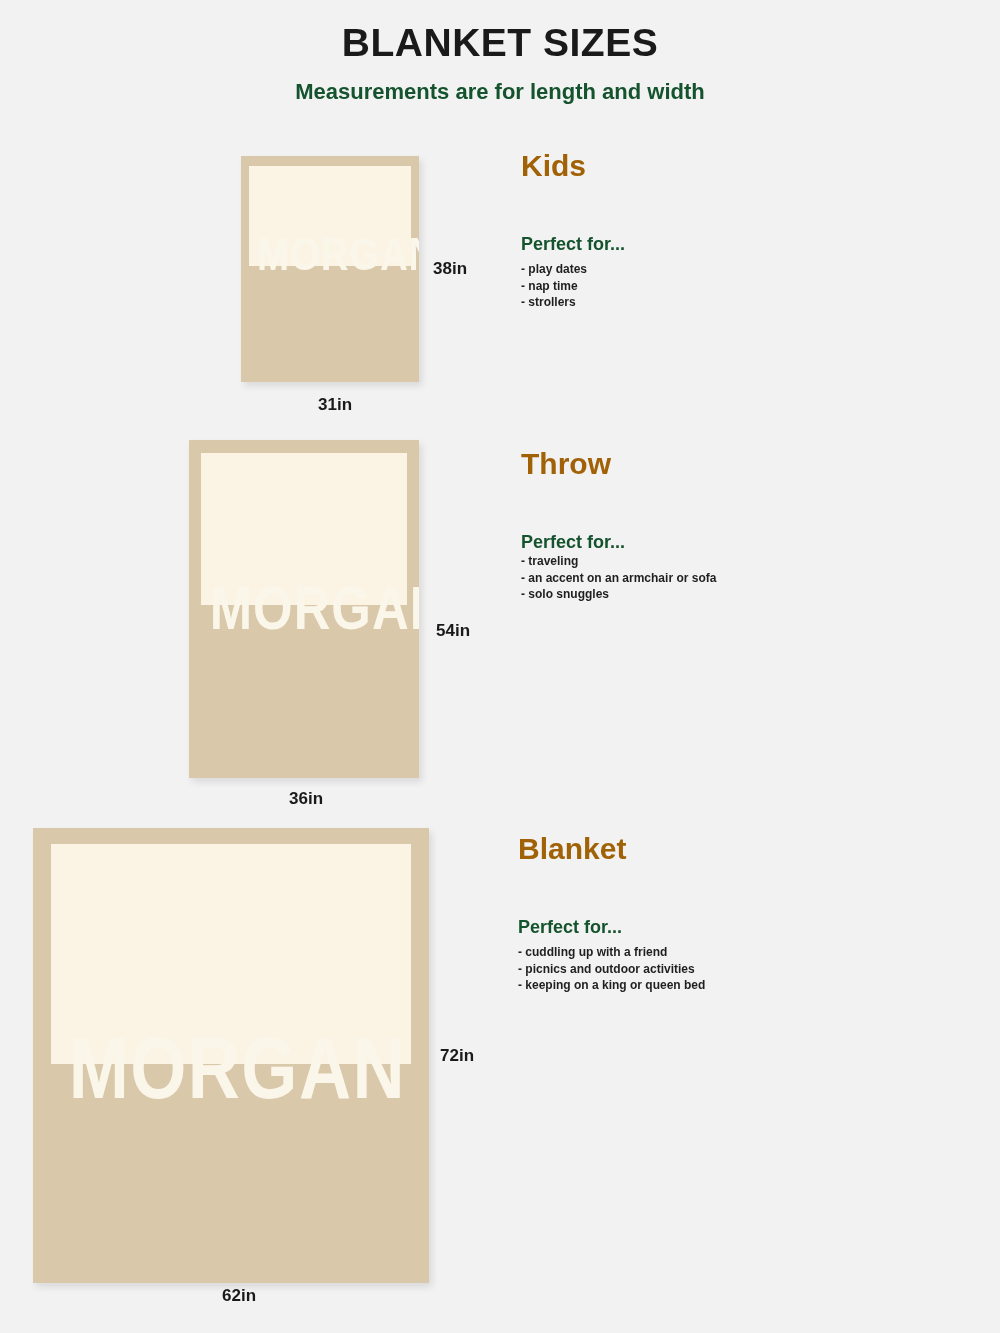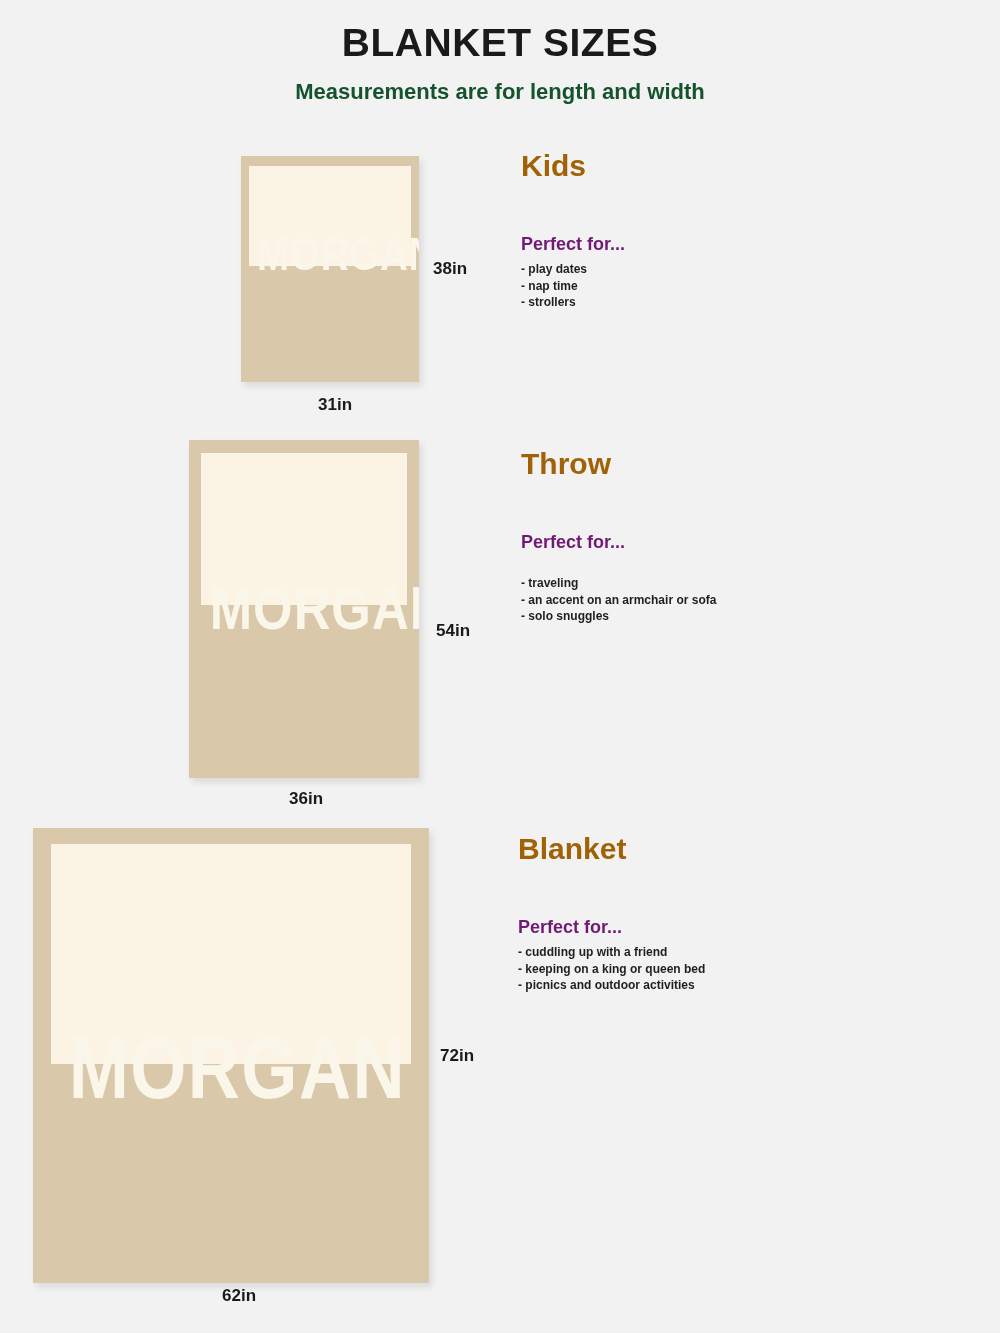--- a/index.html
+++ b/index.html
@@ -106,21 +106,21 @@
     margin: 0;
     font-size: 30px;
     font-weight: 700;
     color: #a16207;
     line-height: 1.1;
   }
   .info .perfect {
     margin: 0;
     font-size: 18px;
     font-weight: 700;
-    color: #701a75;
+    color: #14532d;
   }
   .info ul {
     list-style: none;
     margin: 0;
     padding: 0;
   }
   .info li {
     font-size: 12px;
     font-weight: 700;
     color: #1f1f1f;
@@ -173,21 +173,21 @@
       <div class="border-frame" style="border-width:13px 12px 10px 12px;"></div>
       <div class="wordmark" style="top:137px; font-size:62px;">MORGAN</div>
     </div>
 
     <div class="dim" style="left:436px; top:607px;margin-top:14px;">54in</div>
     <div class="dim" style="left:289px; top:789px;">36in</div>
 
     <div class="info" style="left:521px; top:447px; width:460px;">
       <h2>Throw</h2>
       <p class="perfect" style="margin-top:52px;">Perfect for...</p>
-      <ul style="margin-top:22px;">
+      <ul style="margin-top:0;">
         <li>- traveling</li>
         <li>- an accent on an armchair or sofa</li>
         <li>- solo snuggles</li>
       </ul>
     </div>
   </div>
 
   <div class="section" style="left:0; top:0; width:1000px; height:0;">
 
     <div class="swatch" style="left:33px; top:828px; width:396px; height:455px;">
@@ -200,19 +200,19 @@
     </div>
 
     <div class="dim" style="left:440px; top:1046px;">72in</div>
     <div class="dim" style="left:222px; top:1286px;">62in</div>
 
     <div class="info" style="left:518px; top:832px; width:470px;">
       <h2>Blanket</h2>
       <p class="perfect" style="margin-top:52px;">Perfect for...</p>
       <ul style="margin-top:6px;">
         <li>- cuddling up with a friend</li>
+        <li>- picnics and outdoor activities</li>
         <li>- keeping on a king or queen bed</li>
-        <li>- picnics and outdoor activities</li>
       </ul>
     </div>
   </div>
 
 </div>
 
 </body></html>

